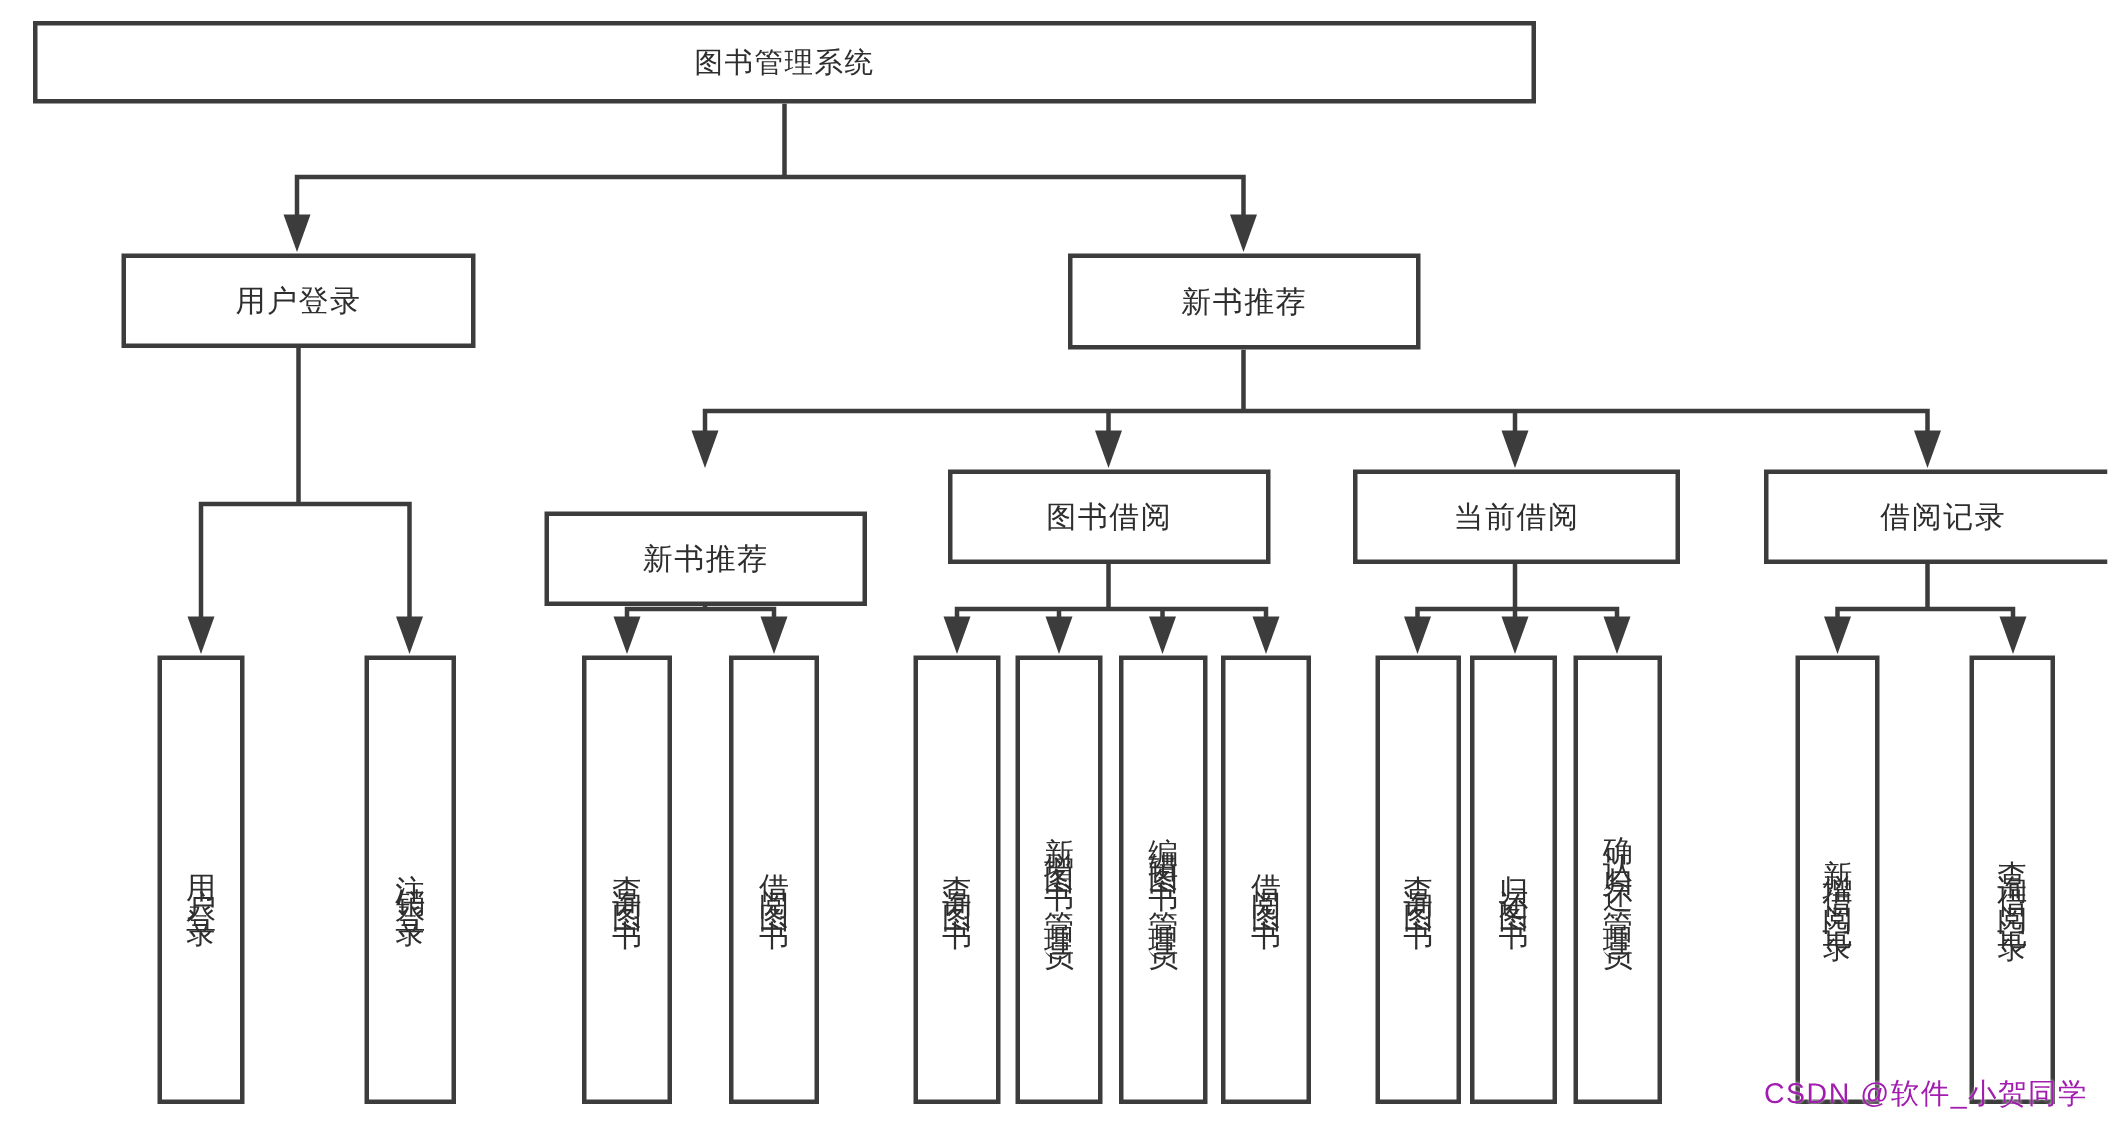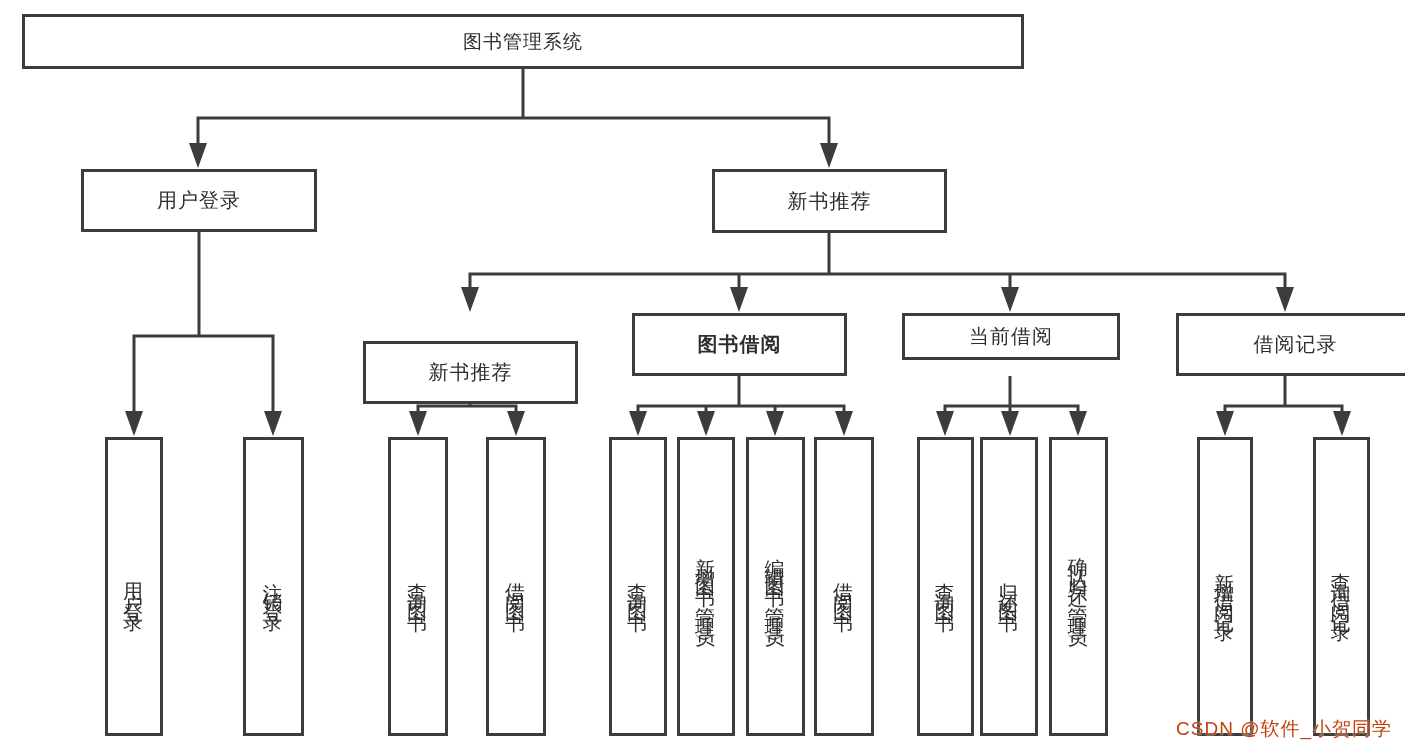--- a/index.html
+++ b/index.html
@@ -36,21 +36,21 @@
   .vtext{
     writing-mode:vertical-rl;
     text-orientation:mixed;
     letter-spacing:10px;
     white-space:nowrap;
   }
   #watermark{
     position:absolute;
     right:13px;bottom:5px;
     font-size:19px;
-    color:#c2410c;
+    color:#a21caf;
     text-shadow:0 0 2px #ffffff;
     letter-spacing:1px;
   }
 </style>
 </head>
 <body>
 
 <div id="stage">
 
   <svg id="wires" viewBox="0 0 1405 747" xmlns="http://www.w3.org/2000/svg">
@@ -91,22 +91,22 @@
       <polygon points="1333,411 1351,411 1342,436"></polygon>
     </g>
   </svg>
 
   <div class="node root" style="left:22px;top:14px;width:1002px;height:55px;">图书管理系统</div>
 
   <div class="node" style="left:81px;top:169px;width:236px;height:63px;">用户登录</div>
   <div class="node" style="left:712px;top:169px;width:235px;height:64px;">新书推荐</div>
 
   <div class="node" style="left:363px;top:313px;width:215px;height:63px;margin-top:28px;">新书推荐</div>
-  <div class="node" style="left:632px;top:313px;width:215px;height:63px;font-weight:bold;">图书借阅</div>
-  <div class="node" style="left:902px;top:313px;width:218px;height:47px;">当前借阅</div>
+  <div class="node" style="left:632px;top:313px;width:215px;height:63px;">图书借阅</div>
+  <div class="node" style="left:902px;top:313px;width:218px;height:63px;">当前借阅</div>
   <div class="node" style="left:1176px;top:313px;width:239px;height:63px;">借阅记录</div>
 
   <div class="leaf" style="left:105px;top:437px;width:58px;height:299px;">
     <span class="vtext">用户登录</span>
   </div>
   <div class="leaf" style="left:243px;top:437px;width:61px;height:299px;">
     <span class="vtext">注销登录</span>
   </div>
 
   <div class="leaf" style="left:388px;top:437px;width:60px;height:299px;">

